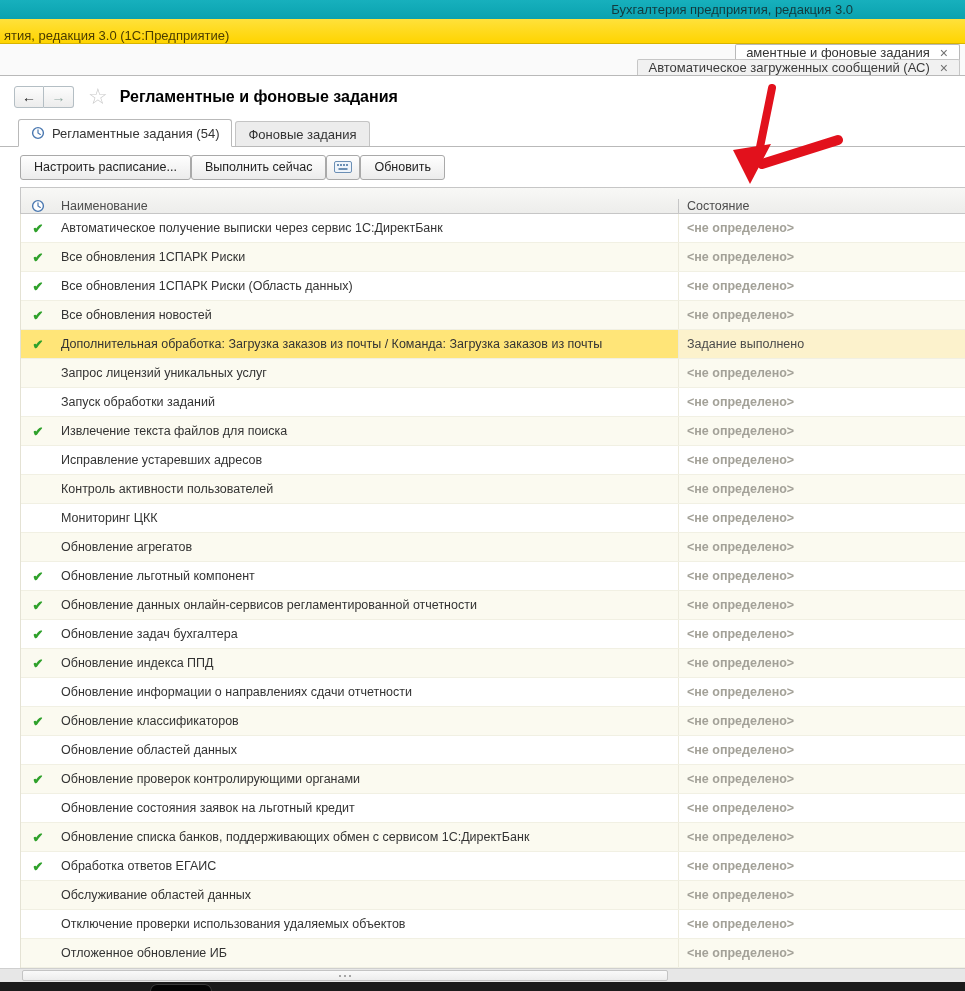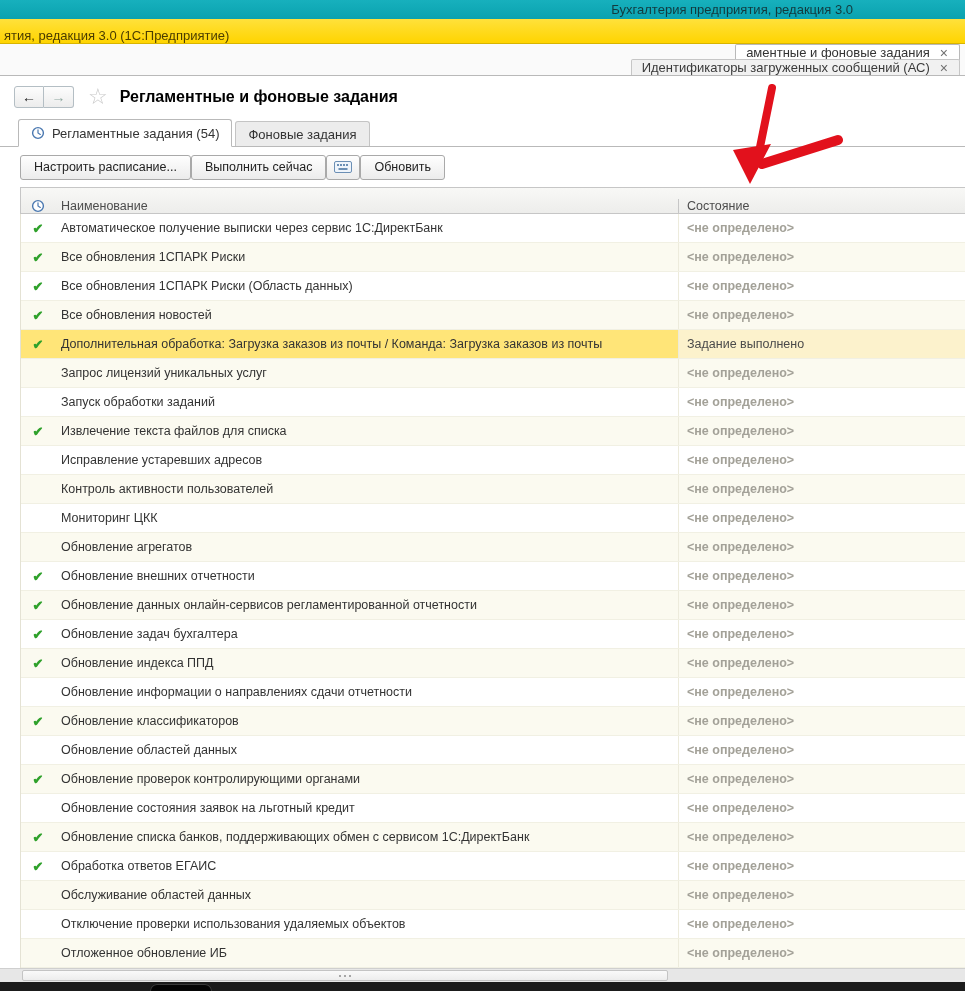--- a/index.html
+++ b/index.html
@@ -105,21 +105,21 @@
   <div class="window-bar">
     <span>ятия, редакция 3.0  (1С:Предприятие)</span>
   </div>
 
   <div class="tabstrip">
     <div class="tab active">
       <span class="tab-label">аментные и фоновые задания</span>
       <span class="tab-close">×</span>
     </div>
     <div class="tab inactive">
-      <span class="tab-label">Идентификаторы загруженных сообщений (АС)</span>
+      <span class="tab-label">Автоматическое загруженных сообщений (АС)</span>
       <span class="tab-close">×</span>
     </div>
   </div>
 
   <div class="nav-row">
     <div class="nav-buttons">
       <button class="nav-btn back">
         <span>←</span>
       </button>
       <button class="nav-btn fwd">
@@ -226,21 +226,21 @@
       <span class="check"></span>
     </div>
     <div class="cell cell-name">Запуск обработки заданий</div>
     <div class="cell cell-state muted">&lt;не определено&gt;</div>
   </div>
 
   <div class="row alt">
     <div class="cell cell-icon">
       <span class="check">✔</span>
     </div>
-    <div class="cell cell-name">Извлечение текста файлов для списка</div>
+    <div class="cell cell-name">Извлечение текста файлов для поиска</div>
     <div class="cell cell-state muted">&lt;не определено&gt;</div>
   </div>
 
   <div class="row">
     <div class="cell cell-icon">
       <span class="check"></span>
     </div>
     <div class="cell cell-name">Исправление устаревших адресов</div>
     <div class="cell cell-state muted">&lt;не определено&gt;</div>
   </div>
@@ -266,21 +266,21 @@
       <span class="check"></span>
     </div>
     <div class="cell cell-name">Обновление агрегатов</div>
     <div class="cell cell-state muted">&lt;не определено&gt;</div>
   </div>
 
   <div class="row">
     <div class="cell cell-icon">
       <span class="check">✔</span>
     </div>
-    <div class="cell cell-name">Обновление внешних отчетности</div>
+    <div class="cell cell-name">Обновление льготный компонент</div>
     <div class="cell cell-state muted">&lt;не определено&gt;</div>
   </div>
 
   <div class="row alt">
     <div class="cell cell-icon">
       <span class="check">✔</span>
     </div>
     <div class="cell cell-name">Обновление данных онлайн-сервисов регламентированной отчетности</div>
     <div class="cell cell-state muted">&lt;не определено&gt;</div>
   </div>

